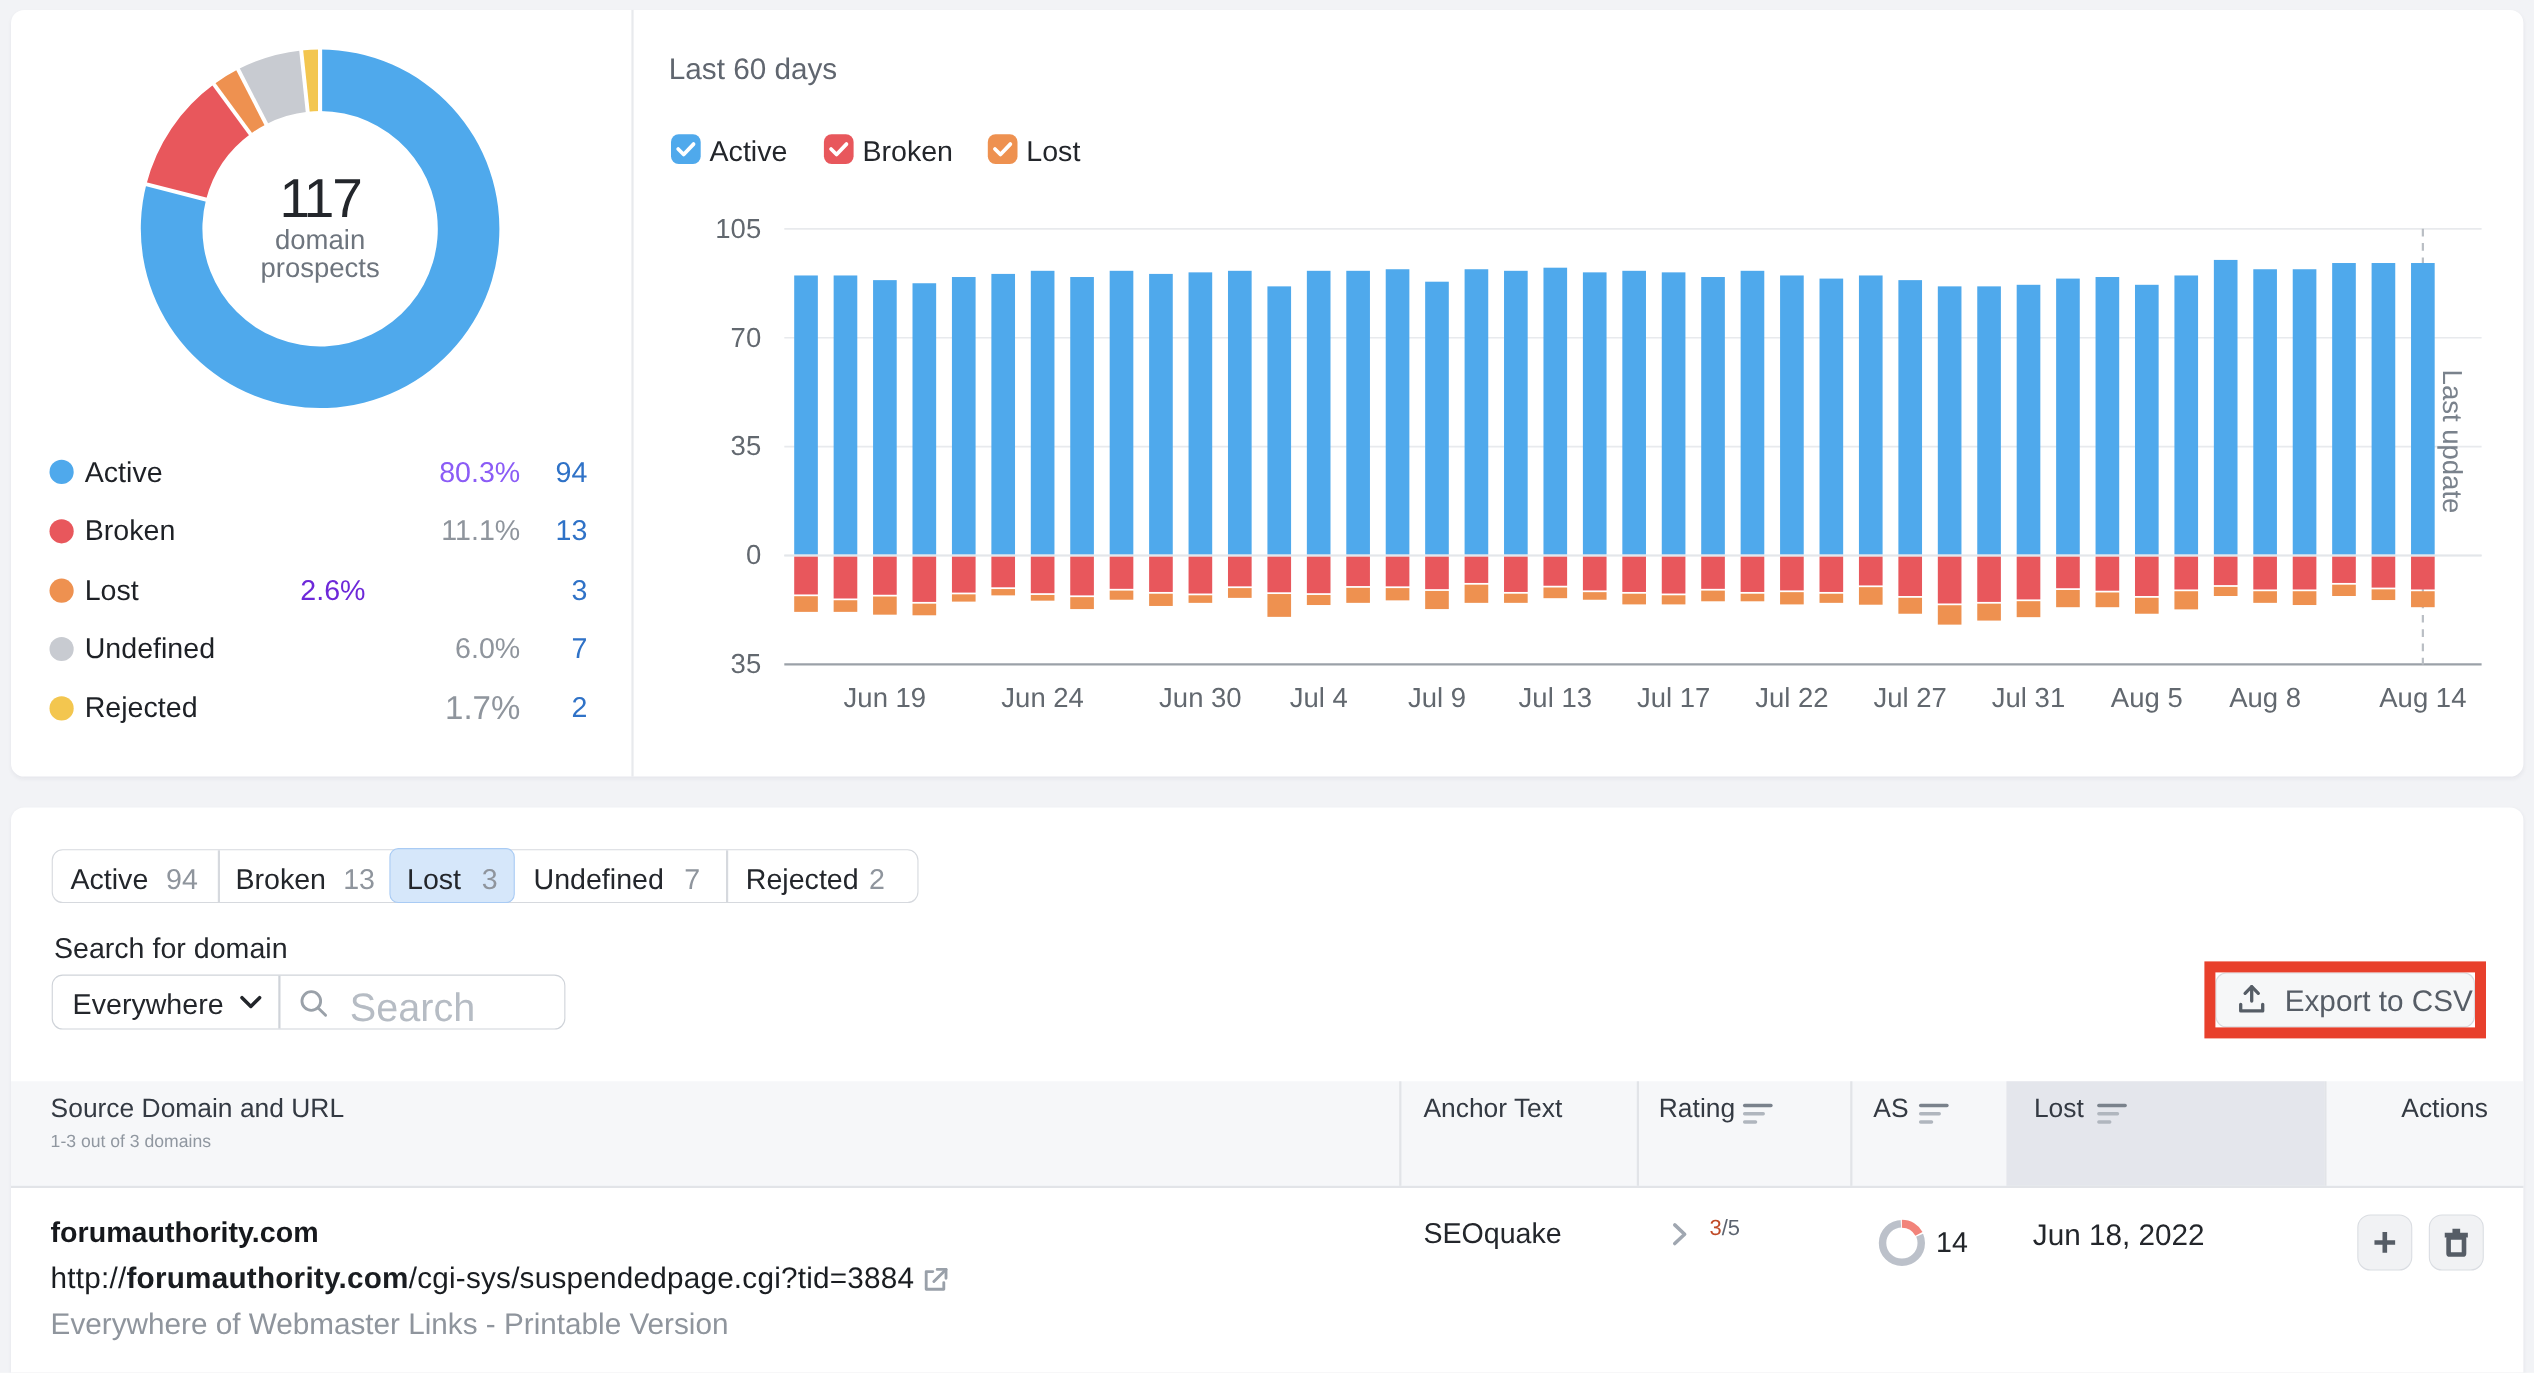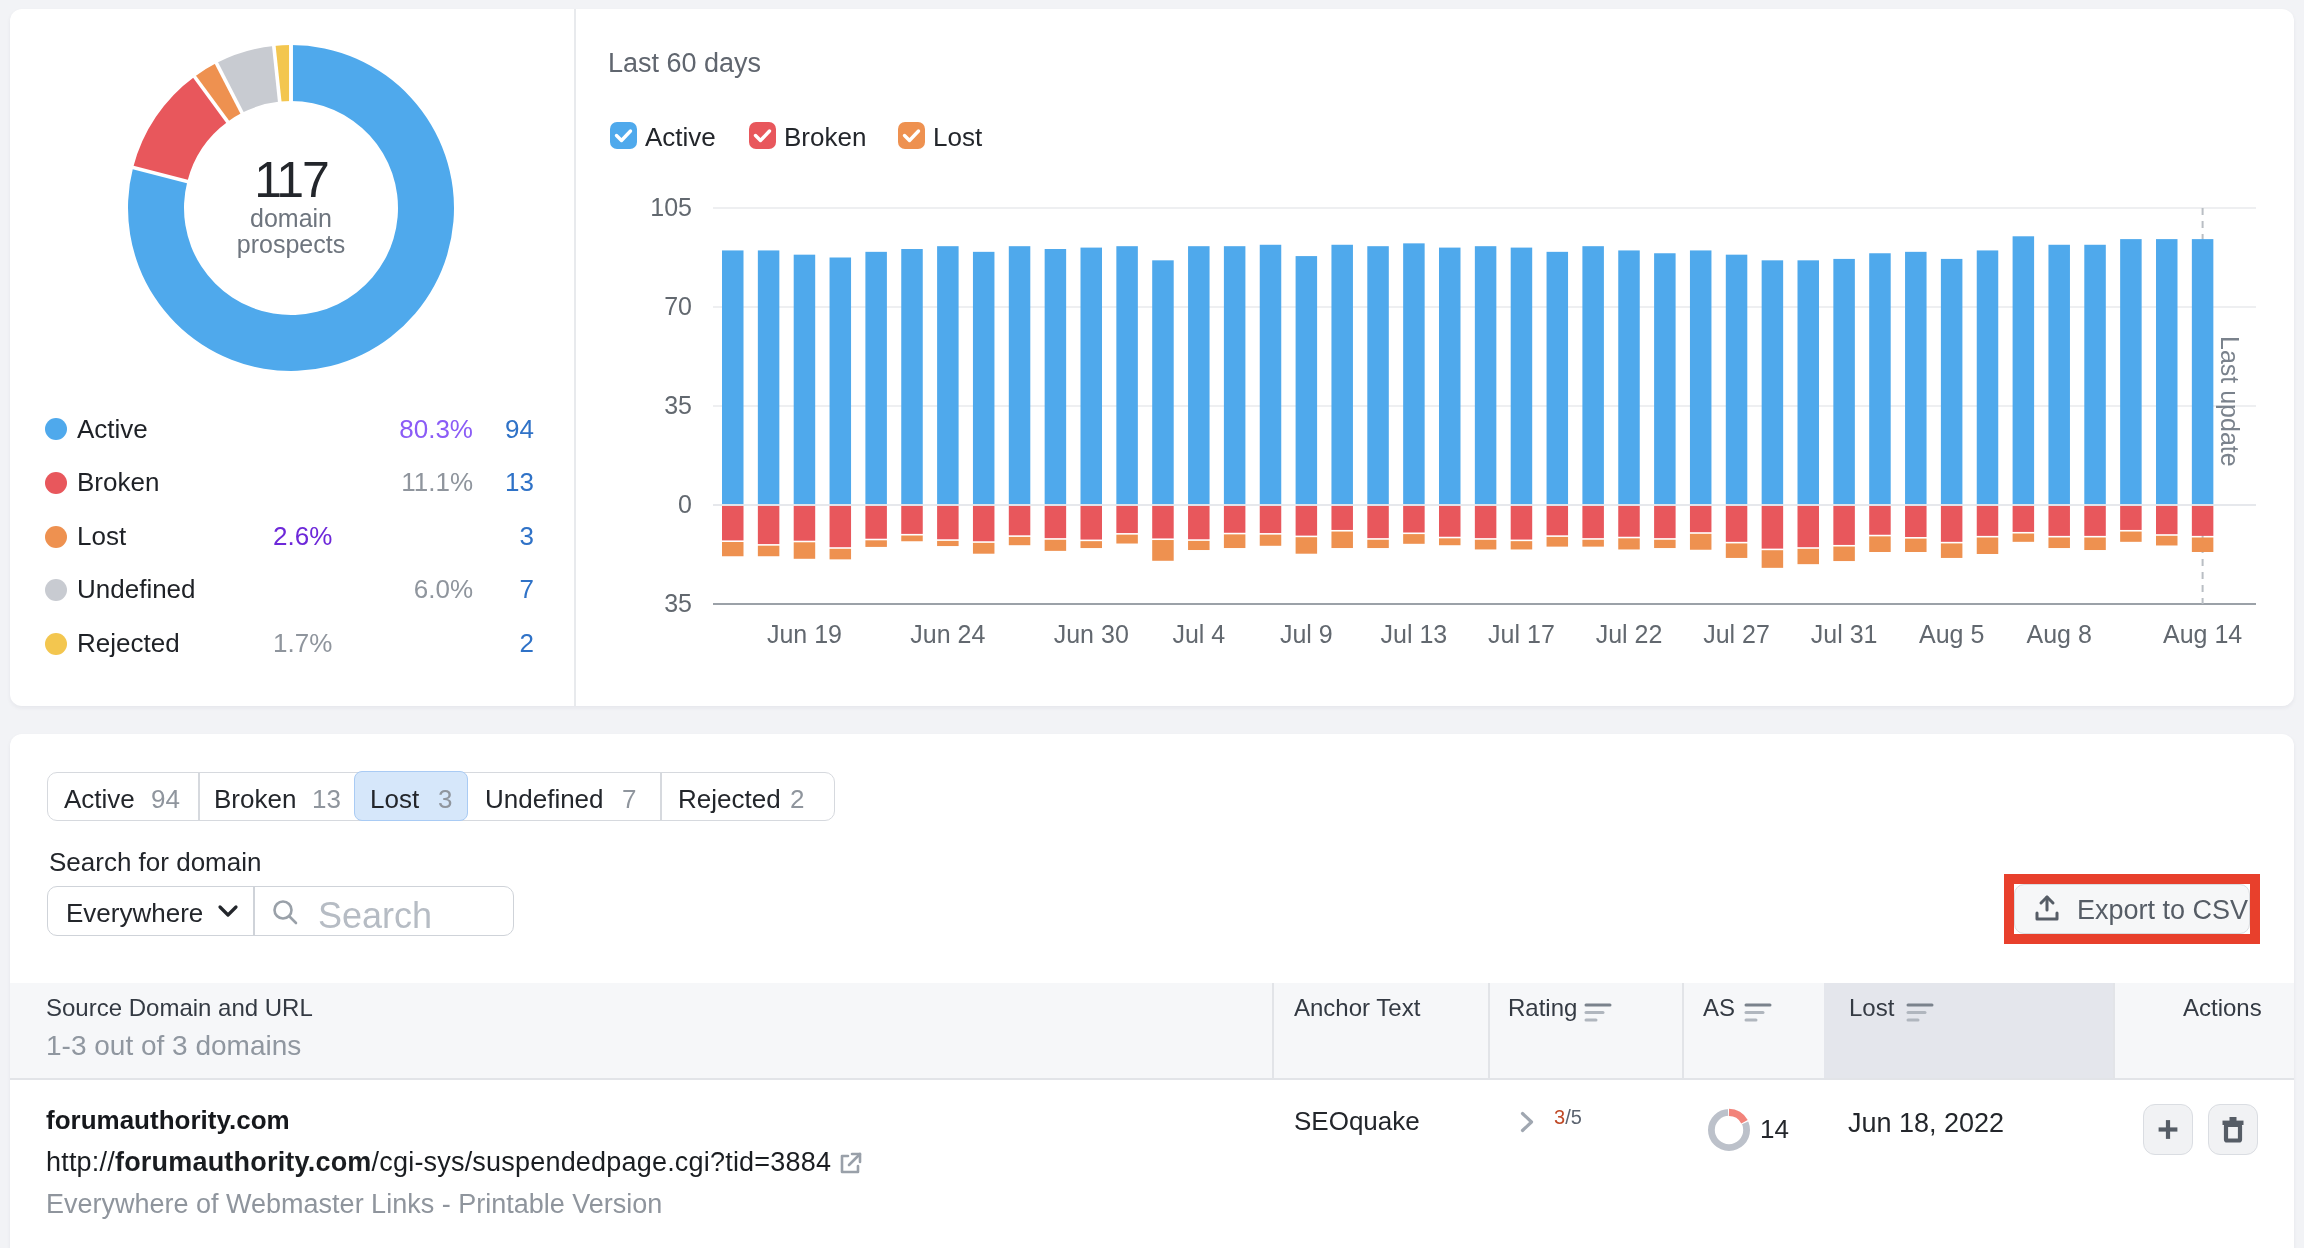--- a/index.html
+++ b/index.html
@@ -37,21 +37,21 @@
 <div style="position:absolute;left:45px;top:526px;width:22px;height:22px;border-radius:50%;background:#EE9150"></div>
 <div style="position:absolute;left:77px;top:521px;font-size:26px;color:#1E2126">Lost</div>
 <div style="position:absolute;left:273px;top:521px;width:200px;text-align:left;font-size:26px;color:#6d28d9">2.6%</div>
 <div style="position:absolute;left:434px;top:521px;width:100px;text-align:right;font-size:26px;color:#2F72C7">3</div>
 <div style="position:absolute;left:45px;top:579px;width:22px;height:22px;border-radius:50%;background:#C8CBD1"></div>
 <div style="position:absolute;left:77px;top:574px;font-size:26px;color:#1E2126">Undefined</div>
 <div style="position:absolute;left:273px;top:574px;width:200px;text-align:right;font-size:26px;color:#8F959D">6.0%</div>
 <div style="position:absolute;left:434px;top:574px;width:100px;text-align:right;font-size:26px;color:#2F72C7">7</div>
 <div style="position:absolute;left:45px;top:633px;width:22px;height:22px;border-radius:50%;background:#F3C64F"></div>
 <div style="position:absolute;left:77px;top:628px;font-size:26px;color:#1E2126">Rejected</div>
-<div style="position:absolute;left:273px;top:628px;width:200px;font-size:26px;color:#8F959D">1.7%</div>
+<div style="position:absolute;left:273px;top:628px;width:200px;text-align:right;font-size:30px;color:#8F959D">1.7%</div>
 <div style="position:absolute;left:434px;top:628px;width:100px;text-align:right;font-size:26px;color:#2F72C7">2</div>
 <div style="position:absolute;left:608px;top:48px;font-size:27px;color:#60666F">Last 60 days</div>
 <div style="position:absolute;left:610px;top:122px;width:27px;height:27px;background:#4FA9EC;border-radius:7px"></div>
 <svg style="position:absolute;left:610px;top:122px" width="27" height="27" viewBox="0 0 27 27">
     <path d="M6.5 13.5 L11.5 18.5 L20.5 9" stroke="#fff" stroke-width="3.4" fill="none" stroke-linecap="round" stroke-linejoin="round"></path>
   </svg>
 <div style="position:absolute;left:749px;top:122px;width:27px;height:27px;background:#E8575C;border-radius:7px"></div>
 <svg style="position:absolute;left:749px;top:122px" width="27" height="27" viewBox="0 0 27 27">
     <path d="M6.5 13.5 L11.5 18.5 L20.5 9" stroke="#fff" stroke-width="3.4" fill="none" stroke-linecap="round" stroke-linejoin="round"></path>
   </svg>
@@ -254,21 +254,21 @@
 <div style="position:absolute;left:2077px;top:895px;font-size:27px;color:#565D66">Export to CSV</div>
 <div style="position:absolute;left:2004px;top:874px;width:256px;height:70px;border:10px solid #E8402C;box-sizing:border-box"></div>
 <div style="position:absolute;left:10px;top:983px;width:2284px;height:95px;background:#F6F7F9"></div>
 <div style="position:absolute;left:1824px;top:983px;width:289px;height:95px;background:#E4E6EC"></div>
 <div style="position:absolute;left:10px;top:1078px;width:2284px;height:1.5px;background:#E2E4E8"></div>
 <div style="position:absolute;left:1272px;top:983px;width:1.5px;height:95px;background:#E2E4E8"></div>
 <div style="position:absolute;left:1488px;top:983px;width:1.5px;height:95px;background:#E2E4E8"></div>
 <div style="position:absolute;left:1682px;top:983px;width:1.5px;height:95px;background:#E2E4E8"></div>
 <div style="position:absolute;left:2113px;top:983px;width:1.5px;height:95px;background:#E2E4E8"></div>
 <div style="position:absolute;left:46px;top:994px;font-size:24px;color:#343A43">Source Domain and URL</div>
-<div style="position:absolute;left:46px;top:1030px;font-size:28px;color:#9097A0">1-3 out of 3 domains</div>
+<div style="position:absolute;left:46px;top:1030px;font-size:16px;color:#9097A0">1-3 out of 3 domains</div>
 <div style="position:absolute;left:1294px;top:994px;font-size:24px;color:#343A43">Anchor Text</div>
 <div style="position:absolute;left:1508px;top:994px;font-size:24px;color:#343A43">Rating</div>
 <div style="position:absolute;left:1584px;top:1002px"><svg width="28" height="22" viewBox="0 0 28 22">
       <g stroke-linecap="round">
         <line x1="2" y1="3" x2="26" y2="3" stroke="#7A828C" stroke-width="3"></line>
         <line x1="2" y1="10.5" x2="19" y2="10.5" stroke="#B0B6BE" stroke-width="3"></line>
         <line x1="2" y1="18" x2="12" y2="18" stroke="#B0B6BE" stroke-width="3"></line>
       </g>
     </svg></div>
 <div style="position:absolute;left:1703px;top:994px;font-size:24px;color:#343A43">AS</div>

